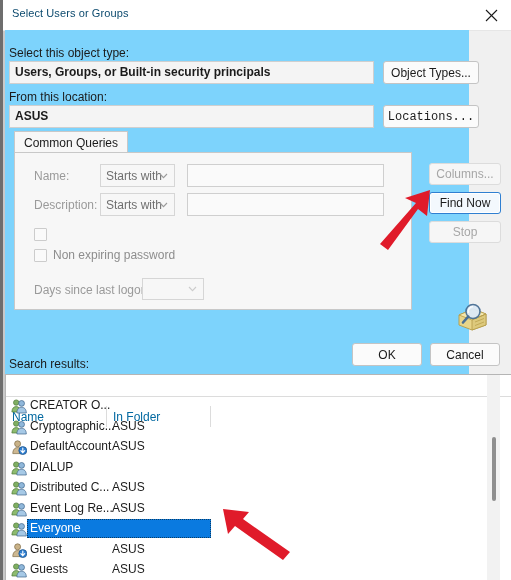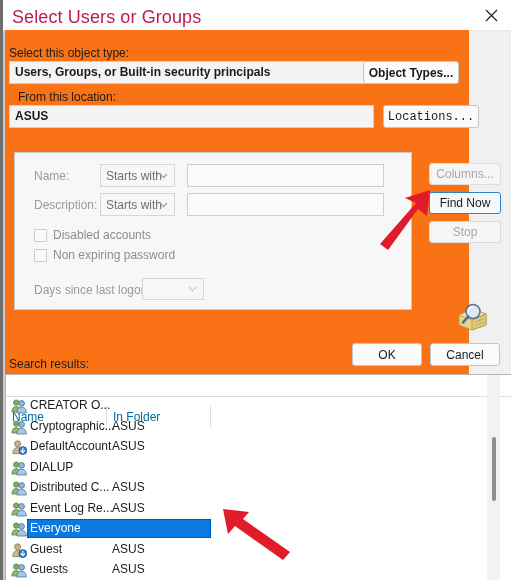--- a/index.html
+++ b/index.html
@@ -46,22 +46,22 @@
     left: 3px; top: 0;
     width: 508px;
     height: 30px;
     background: #ffffff;
     border-bottom: 1px solid #e6e6e6;
   }
   .title-text {
     position: absolute;
     left: 9px;
     top: 7px;
-    font-size: 18px;
-    color: #be185d;
+    font-size: 11px;
+    color: #0c4a6e;
     letter-spacing: 0.1px;
     white-space: nowrap;
     text-align: right;
   }
   .close-btn {
     position: absolute;
     right: 0; top: 0;
     width: 40px;
     height: 30px;
     display: flex;
@@ -70,21 +70,21 @@
     cursor: default;
   }
   .close-btn svg { display:block; }
 
   
   .dlg-body {
     position: absolute;
     left: 5px; top: 30px;
     width: 464px;
     height: 550px;
-    background: #f97316;
+    background: #7dd3fc;
   }
 
   .lbl {
     position: absolute;
     font-size: 12px;
     color: #1b1b1b;
     white-space: nowrap;
   }
   .lbl-dim {
     color: #9a9a9a;
@@ -354,26 +354,29 @@
         <line x1="1" y1="1" x2="12" y2="12" stroke="#1b1b1b" stroke-width="1.1"></line>
         <line x1="12" y1="1" x2="1" y2="12" stroke="#1b1b1b" stroke-width="1.1"></line>
       </svg>
     </div>
   </div>
 
   <div class="dlg-body">
 
     <div class="lbl" style="left:4px; top:16px;">Select this object type:</div>
     <div class="txtbox" style="left:4px; top:31px; width:365px; height:23px;">Users, Groups, or Built-in security principals</div>
-    <div class="btn" style="left:358px; top:31px; width:96px; height:23px;font-weight:bold;">Object Types...</div>
-
-    <div class="lbl" style="left:13px; top:60px;">From this location:</div>
+    <div class="btn" style="left:378px; top:31px; width:96px; height:23px;">Object Types...</div>
+
+    <div class="lbl" style="left:4px; top:60px;">From this location:</div>
     <div class="txtbox" style="left:4px; top:75px; width:365px; height:23px;">ASUS</div>
     <div class="btn" style="left:378px; top:75px; width:96px; height:23px;font-family:Liberation Mono, monospace;">Locations...</div>
 
+    <div class="tab-strip">
+      <div class="tab">Common Queries</div>
+    </div>
 
     <div class="tab-panel">
 
       <div class="lbl lbl-dim" style="left:19px; top:16px;">Name:</div>
       <div class="combo" style="left:85px; top:11px; width:75px; height:23px;">
         <span>Starts with</span>
         <svg class="chev" width="9" height="6" viewBox="0 0 9 6">
           <polyline points="1,1 4.5,4.6 8,1" fill="none" stroke="#9a9a9a" stroke-width="1.1"></polyline>
         </svg>
       </div>
@@ -383,21 +386,20 @@
       <div class="combo" style="left:85px; top:40px; width:75px; height:23px;">
         <span>Starts with</span>
         <svg class="chev" width="9" height="6" viewBox="0 0 9 6">
           <polyline points="1,1 4.5,4.6 8,1" fill="none" stroke="#9a9a9a" stroke-width="1.1"></polyline>
         </svg>
       </div>
       <div class="txtbox txtbox-white" style="left:172px; top:40px; width:197px; height:23px;"></div>
 
       <div class="chk-row" style="left:19px; top:75px;">
         <span class="chk-box"></span>
-        <span class="chk-label">Disabled accounts</span>
       </div>
 
       <div class="chk-row" style="left:19px; top:95px;">
         <span class="chk-box"></span>
         <span class="chk-label">Non expiring password</span>
       </div>
 
       <div class="lbl lbl-dim" style="left:19px; top:130px;">Days since last logon:</div>
       <div class="combo combo-empty" style="left:127px; top:125px; width:62px; height:22px;">
         <span></span>

